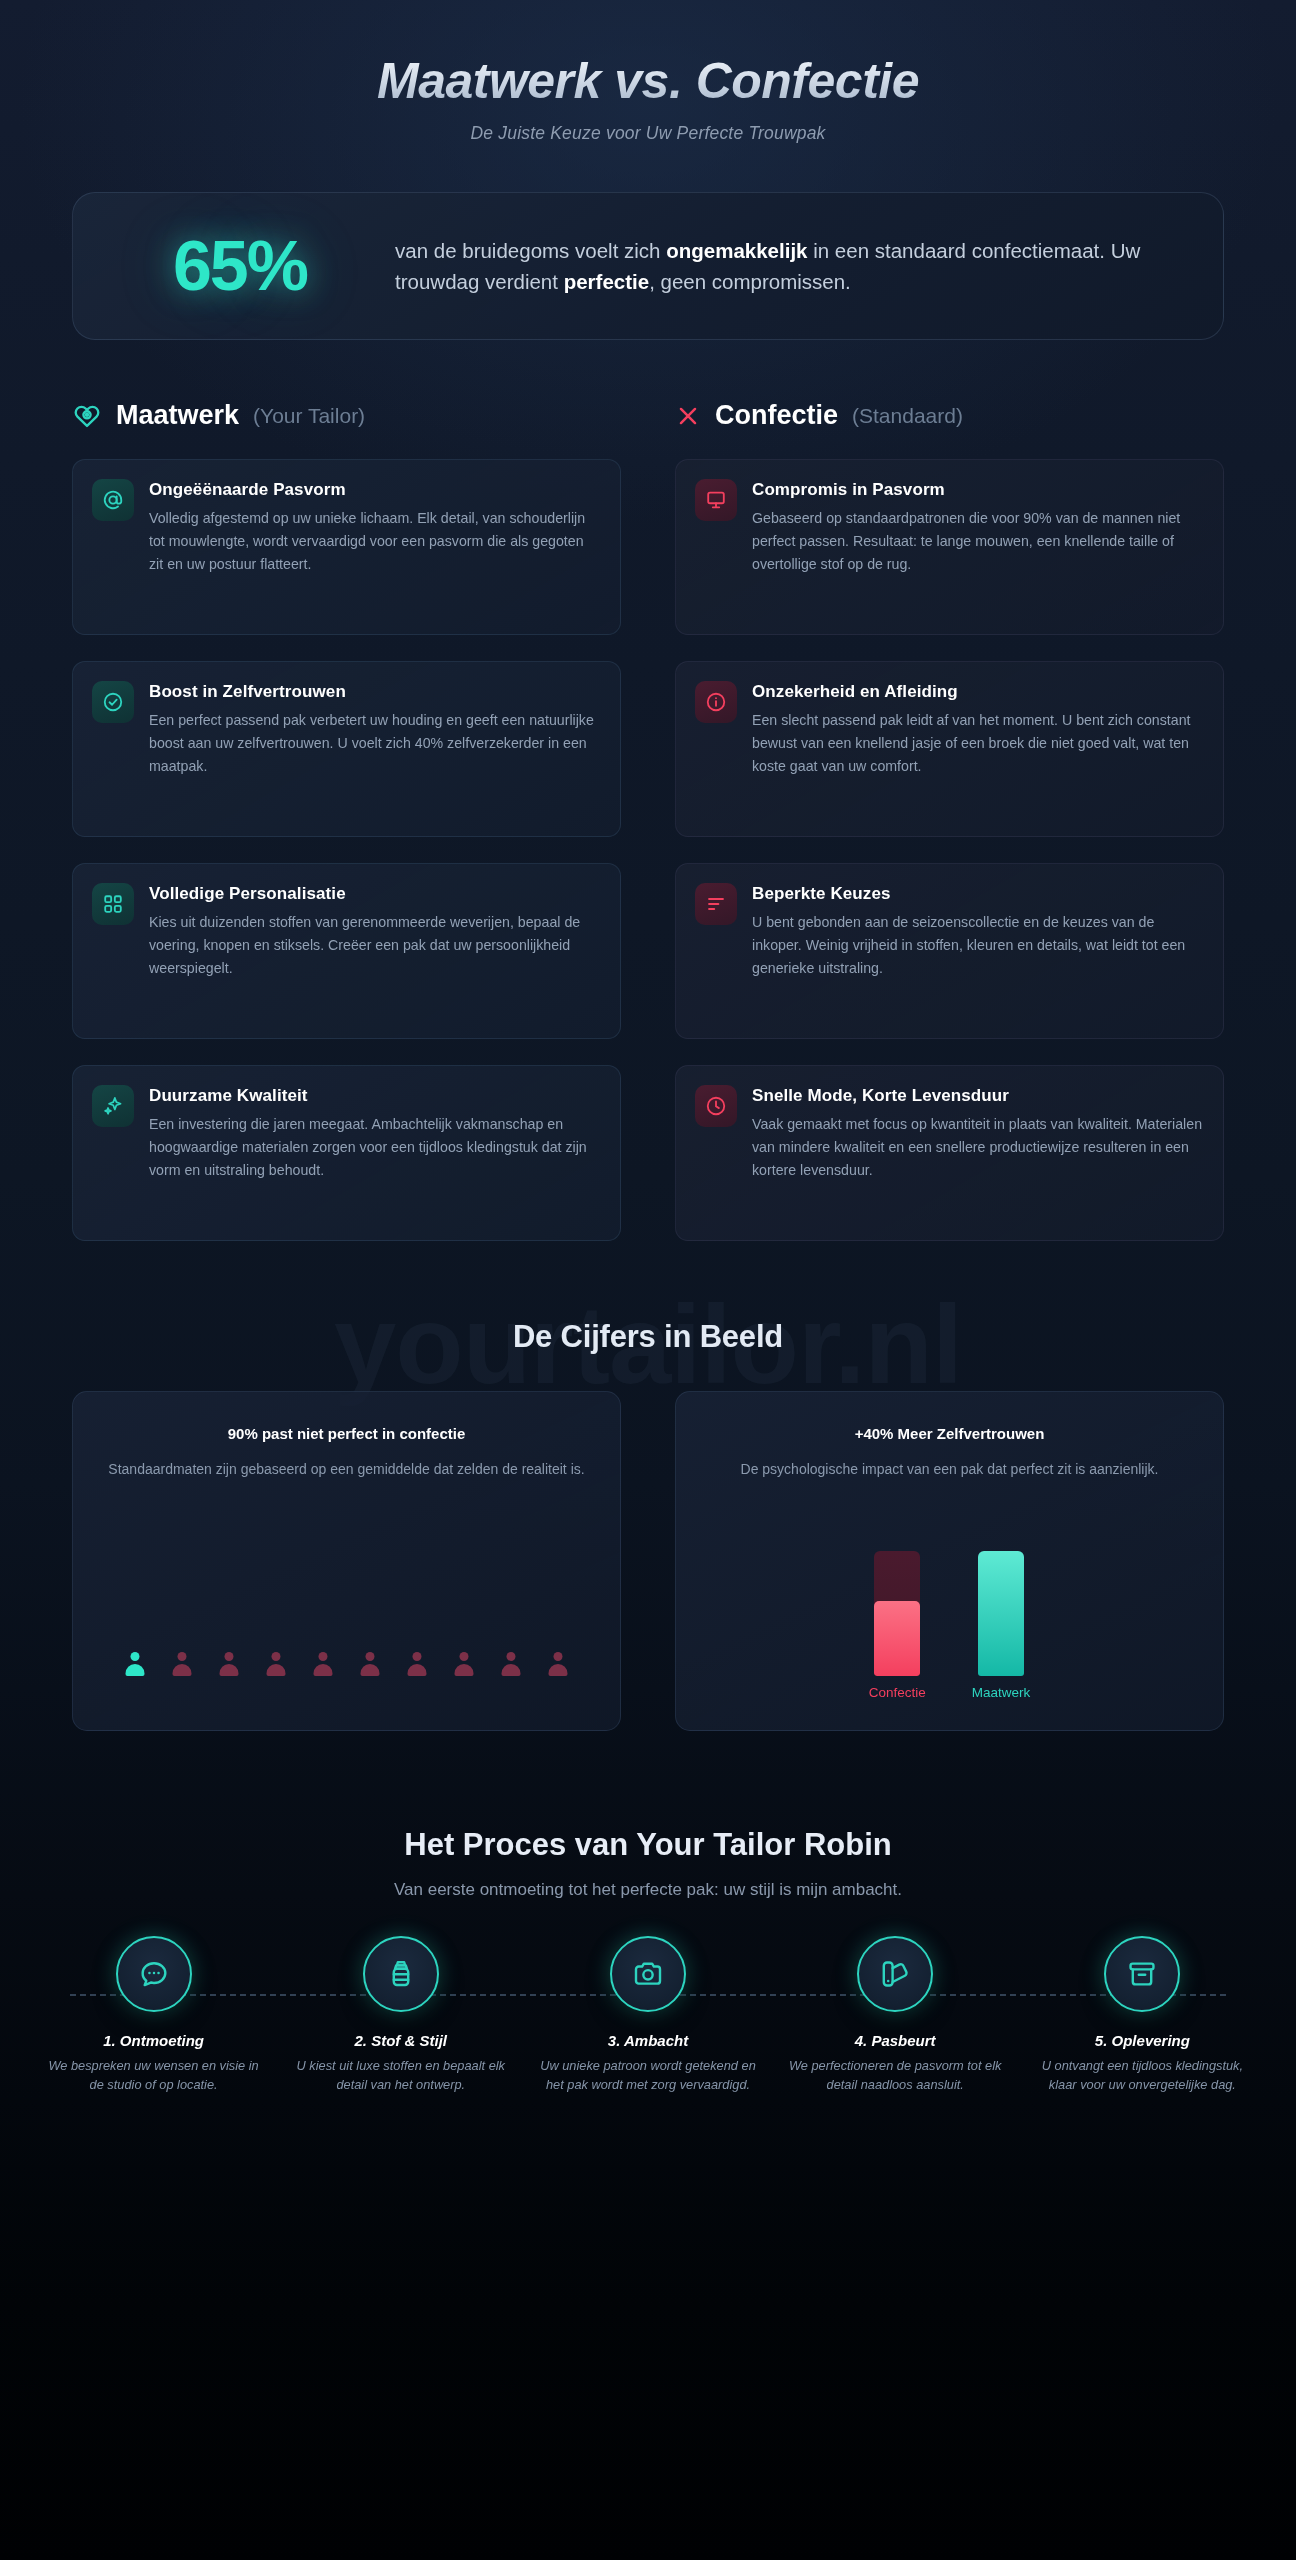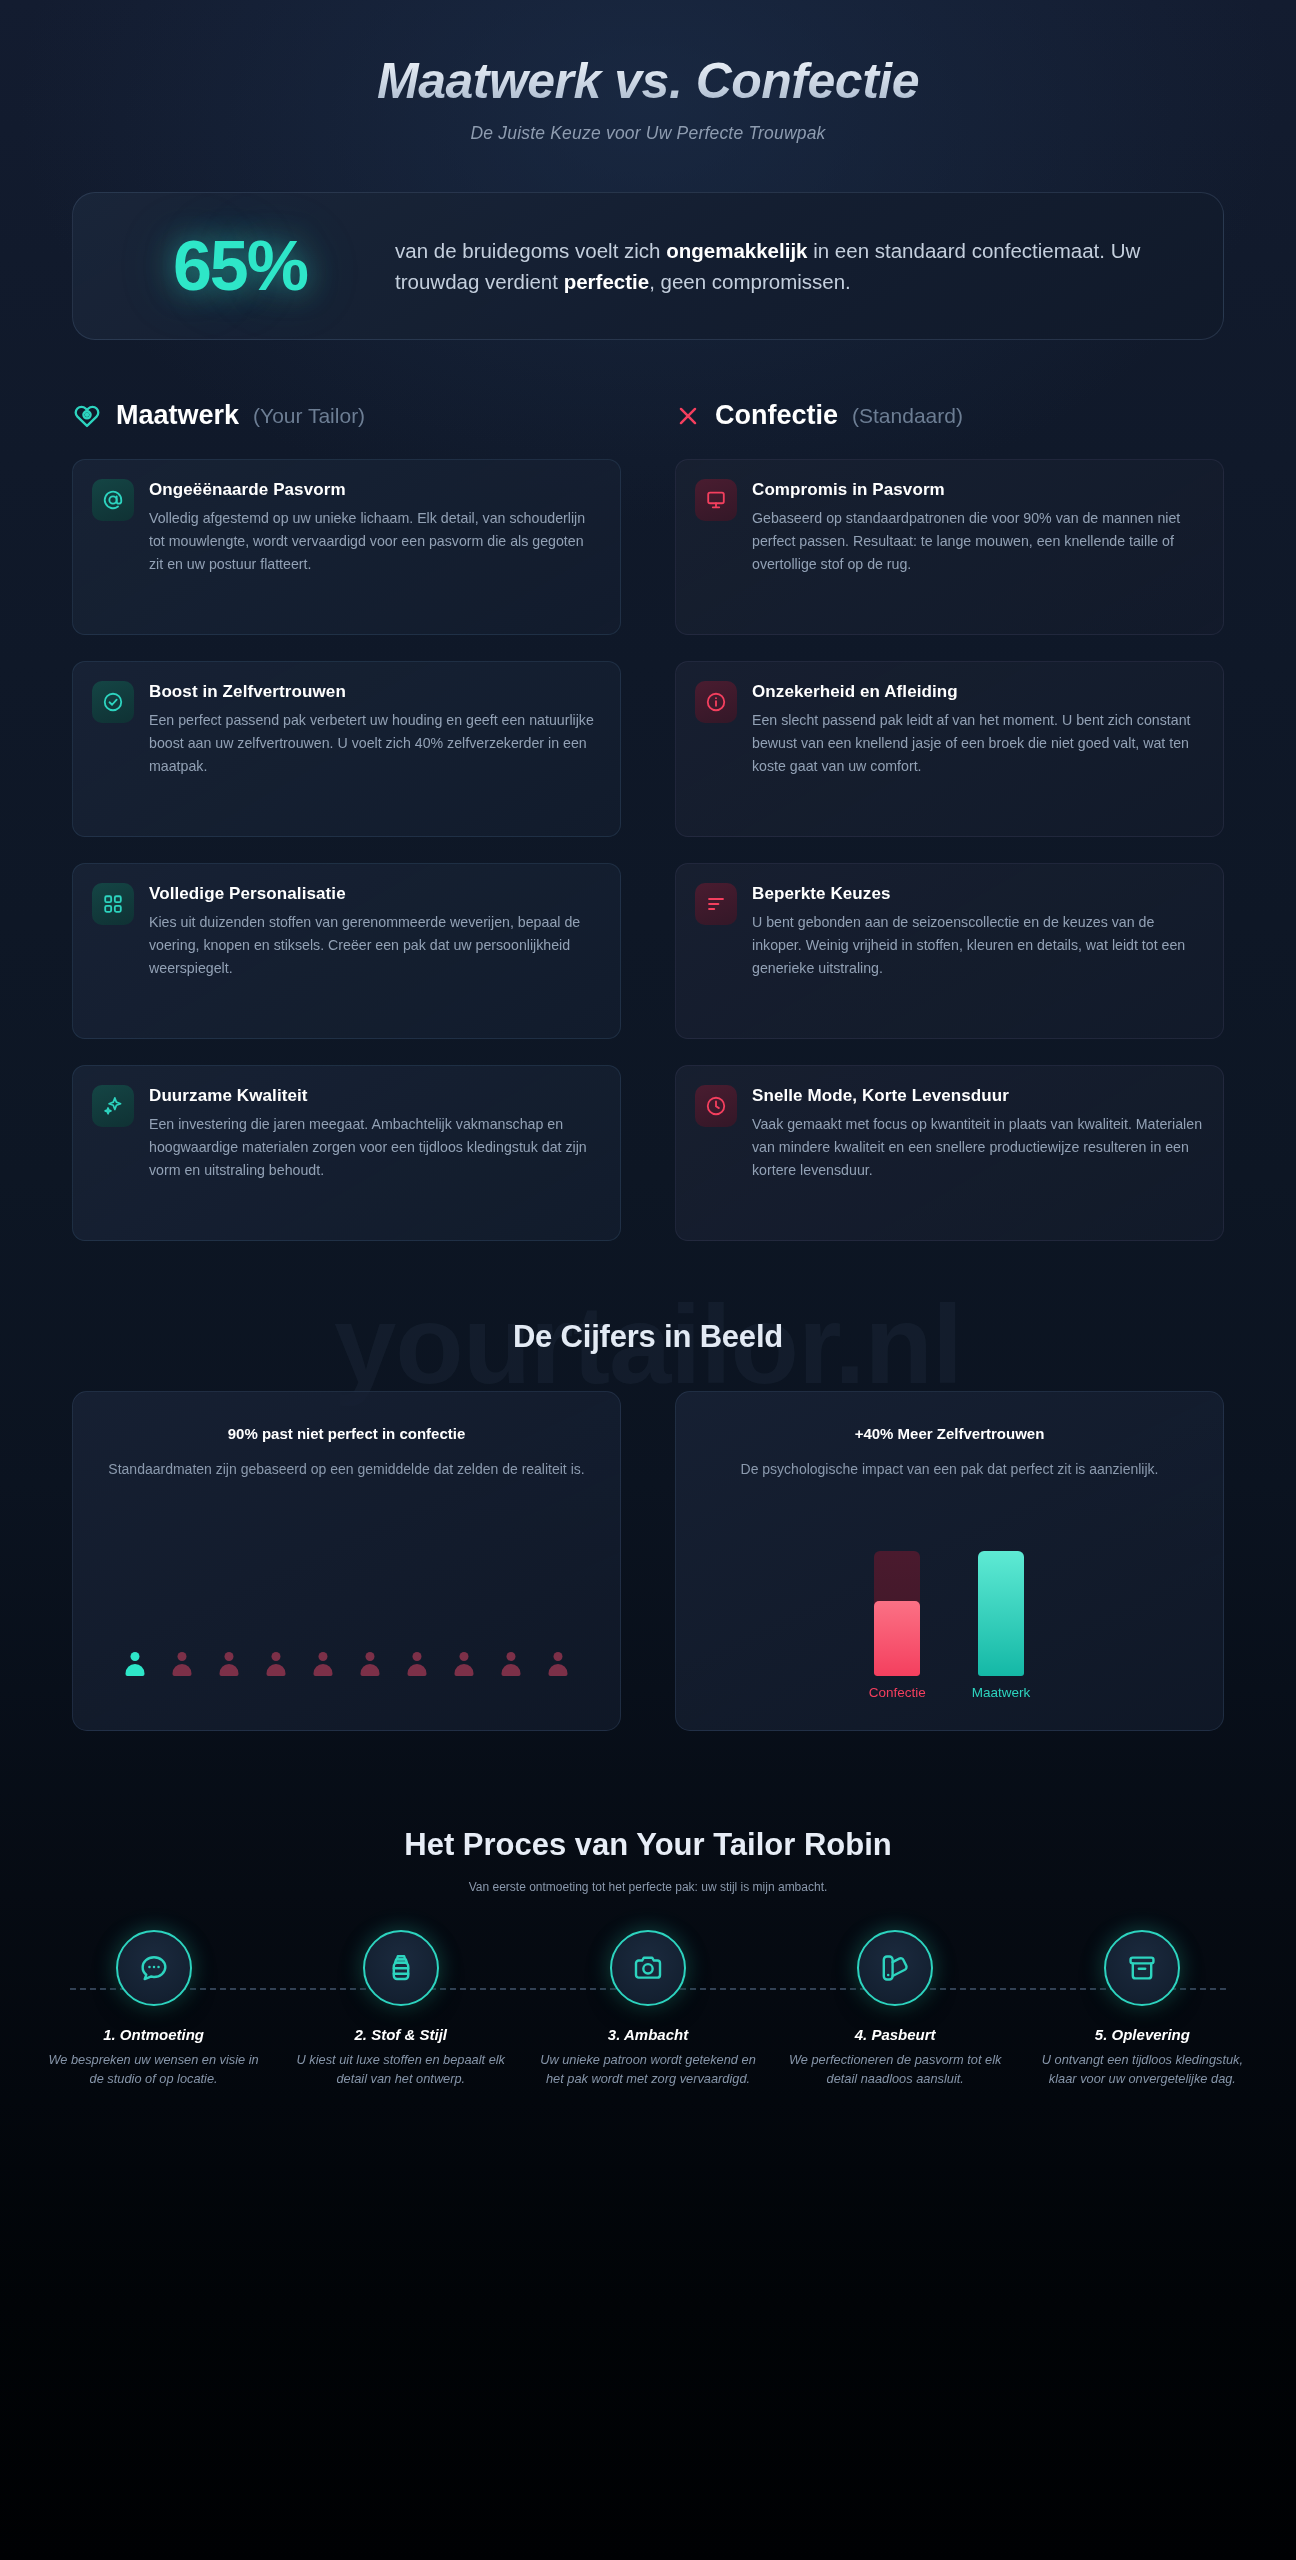--- a/index.html
+++ b/index.html
@@ -196,21 +196,21 @@
   .bar-label { margin-top: 9px; font-size: 13.5px; }
 
   
   .proc-title {
     margin-top: 96px;
     text-align: center;
     font-size: 31px;
     font-weight: 700;
     color: #e7edf6;
   }
-  .proc-sub { margin-top: 17px; text-align: center; font-size: 12px; color: #8a98ac; }
+  .proc-sub { margin-top: 17px; text-align: center; font-size: 17px; color: #8a98ac; }
 
   .steps {
     margin: 36px 30px 12px 30px;
     display: grid;
     grid-template-columns: repeat(5, 1fr);
     position: relative;
     font-style: italic;
   }
   .dashline {
     position: absolute;

